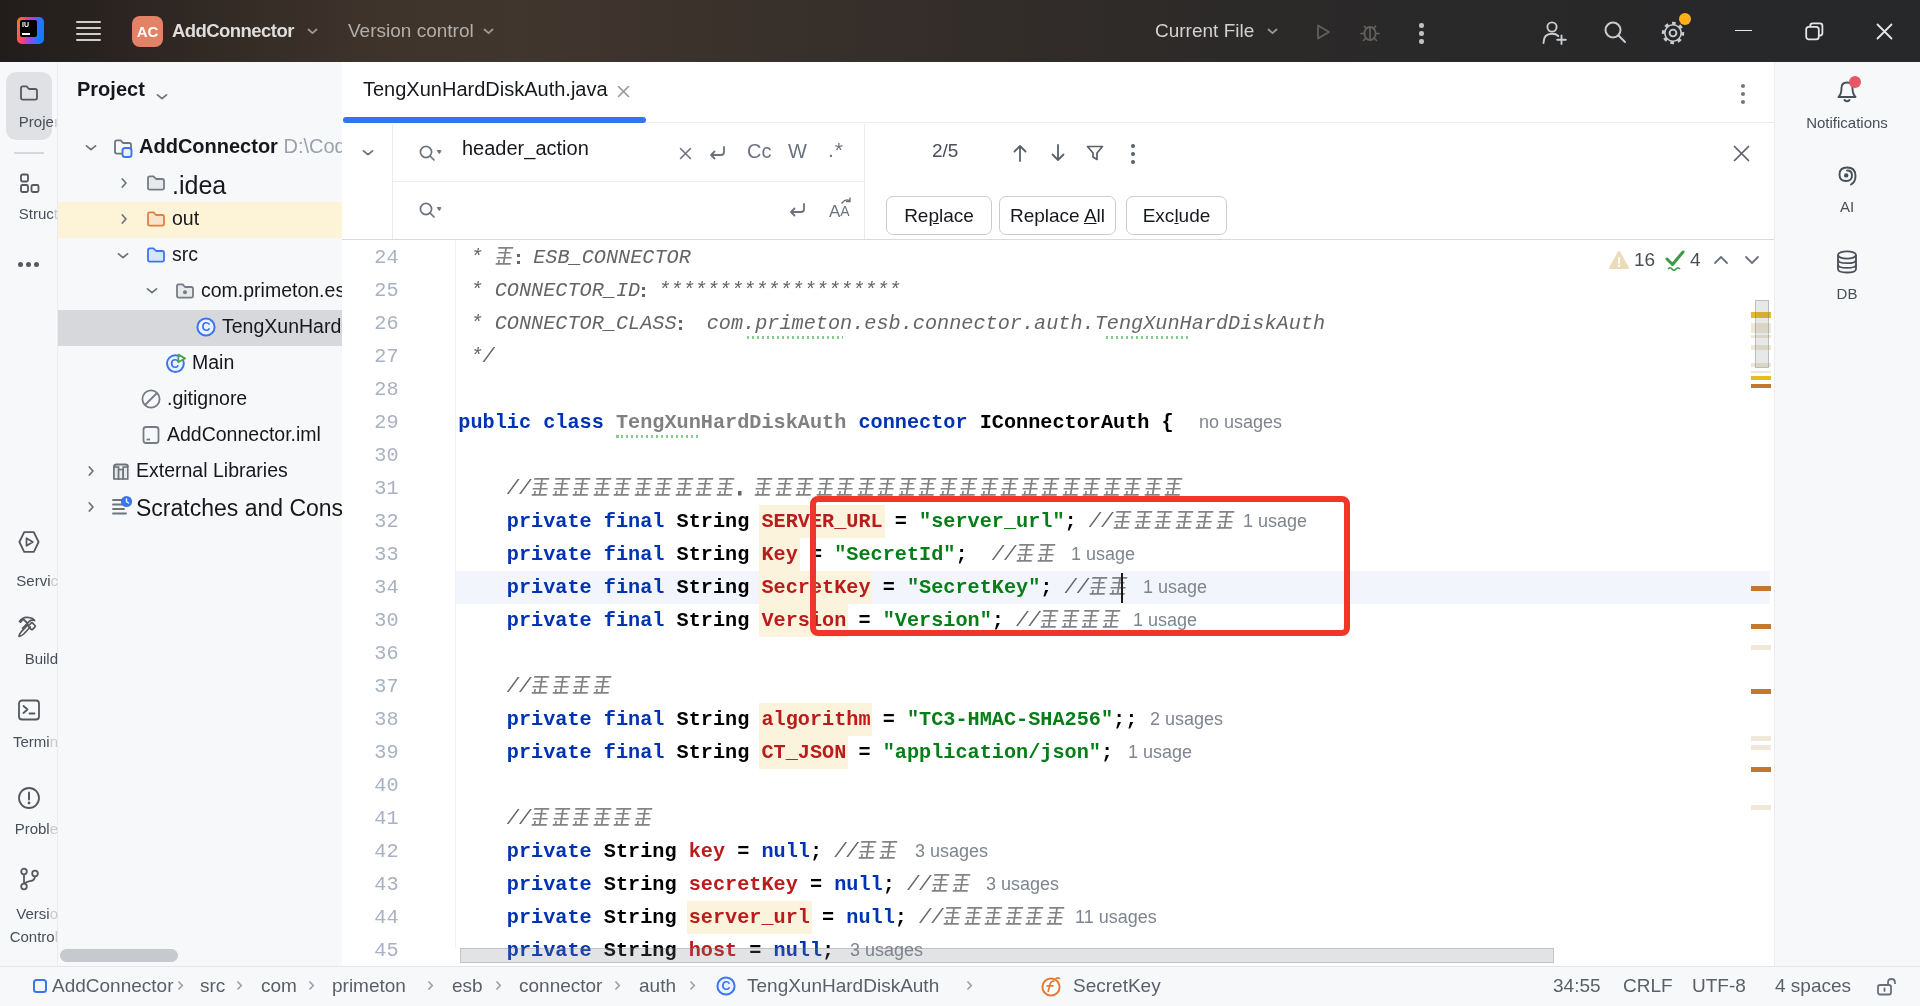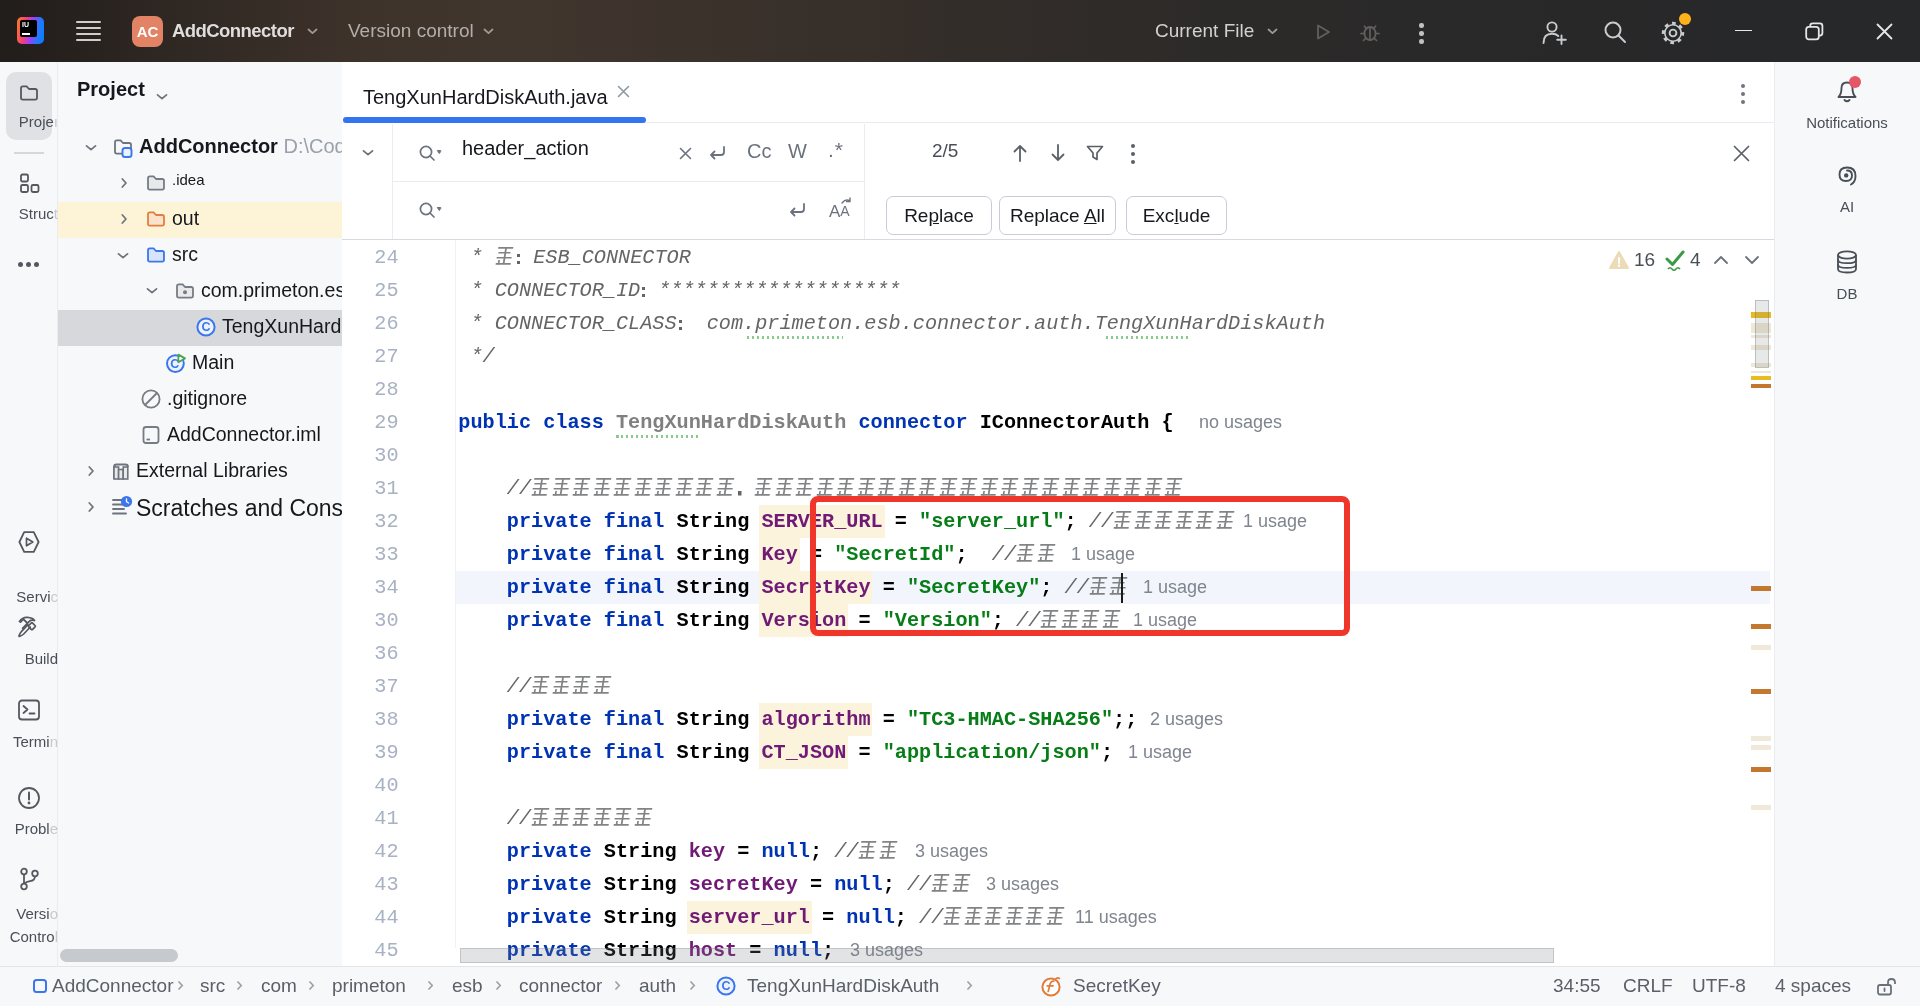--- a/index.html
+++ b/index.html
@@ -13,21 +13,21 @@
 
 #tree{left:58px;top:62px;width:284px;height:904px;background:#f7f8fa;overflow:hidden}
 #tabbar{left:342px;top:62px;width:1432px;height:61px;background:#fff;border-bottom:1px solid #ebecf0}
 #tabunder{left:343px;top:117px;width:303px;height:6px;background:#3574f0;border-radius:3px}
 #findp{left:342px;top:124px;width:1432px;height:116px;background:#fff;border-bottom:1px solid #d7dade}
 .fsep{position:absolute;background:#ebecf0}
 .btn{position:absolute;height:39px;border:1px solid #c9ccd6;border-radius:7px;background:#fff;font-size:19px;color:#16181d;text-align:center}
 
 .cl{position:absolute;font-family:"Liberation Mono",monospace;font-size:20.2px;line-height:33px;white-space:pre;font-weight:600;letter-spacing:0.01px}
 .ln{position:absolute;font-family:"Liberation Mono",monospace;font-size:20.2px;line-height:33px;color:#a9b2c2;font-weight:400}
-.k{color:#0033b3}.t{color:#000}.f{color:#701a75}.s{color:#067d17}.p{color:#000}
+.k{color:#0033b3}.t{color:#000}.f{color:#b91c1c}.s{color:#067d17}.p{color:#000}
 .c{color:#646567;font-style:italic;font-weight:400}.g{color:#808080}
 .hint{position:absolute;font-family:"Liberation Sans",sans-serif;font-size:18px;color:#7f858f;line-height:33px;font-weight:400;font-style:normal}
 .cj{display:inline-block;width:20.5px;height:19px;vertical-align:-2.5px;transform:skewX(-9deg);
 background:linear-gradient(currentColor,currentColor) 2px 1px/15px 1.7px no-repeat,
 linear-gradient(currentColor,currentColor) 3px 6px/12px 1.6px no-repeat,
 linear-gradient(currentColor,currentColor) 2px 11px/15px 1.6px no-repeat,
 linear-gradient(currentColor,currentColor) 2px 16.5px/15px 1.7px no-repeat,
 linear-gradient(currentColor,currentColor) 8.7px 1px/1.8px 17px no-repeat,
 linear-gradient(currentColor,currentColor) 4px 13.5px/1.7px 4.5px no-repeat;opacity:.8}
 .cpc{display:inline-block;width:18px;height:19px;vertical-align:-2.5px;
@@ -114,21 +114,21 @@
     <rect x="13.5" y="13" width="7" height="7" rx="1.5" stroke="#55585e" stroke-width="1.8"></rect>
   </svg>
 <div class="stripelbl abs" style="left:0px;top:205px">Struc<span style="color:#c7cacd">t</span></div>
 <div class="abs" style="left:18px;top:262px;width:5px;height:5px;border-radius:50%;background:#55585e"></div>
 <div class="abs" style="left:26px;top:262px;width:5px;height:5px;border-radius:50%;background:#55585e"></div>
 <div class="abs" style="left:34px;top:262px;width:5px;height:5px;border-radius:50%;background:#55585e"></div>
 <svg class="abs" style="left:16px;top:529px" width="26" height="26" viewBox="0 0 26 26" fill="none">
     <path d="M8.2 3.2 H17.8 L22.6 13 L17.8 22.8 H8.2 L3.4 13 Z" stroke="#55585e" stroke-width="1.8" stroke-linejoin="round"></path>
     <path d="M10.5 9.2 L16.8 13 L10.5 16.8 Z" stroke="#55585e" stroke-width="1.7" stroke-linejoin="round"></path>
   </svg>
-<div class="stripelbl abs" style="left:0px;top:588px">Servi<span style="color:#c7cacd">c</span></div>
+<div class="stripelbl abs" style="left:0px;top:572px">Servi<span style="color:#c7cacd">c</span></div>
 <svg class="abs" style="left:16px;top:614px" width="26" height="26" viewBox="0 0 26 26" fill="none">
     <path d="M3.5 7.5 Q6.5 3 11.5 3.4 Q16.5 3.8 18.5 6.5 Q15 5.6 13.3 7.4 L11.8 9 M8.6 6.4 L10.4 8.1" stroke="#55585e" stroke-width="1.8" stroke-linecap="round" stroke-linejoin="round"></path>
     <path d="M10.4 8.2 L10.9 8.7 Q11.5 9.3 10.9 9.9 L6.6 14.4 M8.5 6.3 L8 5.8 Q7.4 5.2 6.8 5.8 L4.6 8.2" stroke="#55585e" stroke-width="1.7" stroke-linecap="round"></path>
     <path d="M12 10.6 L5.3 17.7 Q4 19.2 3.1 21.5 Q2.7 22.7 3.9 22.3 Q6.2 21.4 7.7 20 L14.3 13" stroke="#55585e" stroke-width="1.7" stroke-linecap="round" stroke-linejoin="round"></path>
     <path d="M13.2 9.2 L17 13 L22 8 L18.2 4.2" stroke="#55585e" stroke-width="0" fill="none"></path>
     <rect x="13.2" y="9.5" width="5.4" height="5.4" rx="1" transform="rotate(45 15.9 12.2)" stroke="#55585e" stroke-width="1.7"></rect>
   </svg>
 <div class="stripelbl abs" style="left:0px;top:650px">Build</div>
 <svg class="abs" style="left:16px;top:697px" width="26" height="26" viewBox="0 0 26 26" fill="none">
     <rect x="3" y="3.5" width="20" height="19" rx="3" stroke="#55585e" stroke-width="1.8"></rect>
@@ -163,21 +163,21 @@
       <path d="M3 6.2 Q3 4.4 4.8 4.4 H8.6 L11 7 H17.2 Q19 7 19 8.8 V15.8 Q19 17.6 17.2 17.6 H4.8 Q3 17.6 3 15.8 Z" stroke="#6e747d" stroke-width="1.8" stroke-linejoin="round" fill="none"></path>
       <rect x="10.5" y="12" width="9" height="9" rx="2.6" fill="#edf3fe" stroke="#3b76ec" stroke-width="1.9"></rect>
     </svg>
     <div class="abs" style="left:81px;top:73px;font-size:20px;font-weight:700;color:#16181d;white-space:nowrap">AddConnector <span style="font-weight:400;color:#9aa1ad">D:\Code</span></div>
     <svg class="abs" style="left:59px;top:114px" width="14" height="14" viewBox="0 0 14 14" fill="none">
       <path d="M5.32 3 L8.96 7.0 L5.32 11" stroke="#6f757e" stroke-width="1.8" stroke-linecap="round" stroke-linejoin="round"></path>
     </svg>
     <svg class="abs" style="left:87px;top:110px" width="22" height="22" viewBox="0 0 22 22" fill="none">
       <path d="M3 6.2 Q3 4.4 4.8 4.4 H8.6 L11 7 H17.2 Q19 7 19 8.8 V15.8 Q19 17.6 17.2 17.6 H4.8 Q3 17.6 3 15.8 Z" stroke="#767c85" stroke-width="1.8" stroke-linejoin="round" fill="#e8e9eb"></path>
     </svg>
-    <div class="abs" style="left:114px;top:109px;font-size:15px;color:#16181d">.idea</div>
+    <div class="abs" style="left:114px;top:109px;font-size:25px;color:#16181d">.idea</div>
     <svg class="abs" style="left:59px;top:150px" width="14" height="14" viewBox="0 0 14 14" fill="none">
       <path d="M5.32 3 L8.96 7.0 L5.32 11" stroke="#6f757e" stroke-width="1.8" stroke-linecap="round" stroke-linejoin="round"></path>
     </svg>
     <svg class="abs" style="left:87px;top:146px" width="22" height="22" viewBox="0 0 22 22" fill="none">
       <path d="M3 6.2 Q3 4.4 4.8 4.4 H8.6 L11 7 H17.2 Q19 7 19 8.8 V15.8 Q19 17.6 17.2 17.6 H4.8 Q3 17.6 3 15.8 Z" stroke="#e0803e" stroke-width="1.8" stroke-linejoin="round" fill="#fbe2cd"></path>
     </svg>
     <div class="abs" style="left:114px;top:145px;font-size:19.5px;color:#16181d">out</div>
     <svg class="abs" style="left:58px;top:187px" width="14" height="14" viewBox="0 0 14 14" fill="none">
       <path d="M2.5 4.8999999999999995 L7.0 8.68 L11.5 4.8999999999999995" stroke="#6f757e" stroke-width="1.8" stroke-linecap="round" stroke-linejoin="round"></path>
     </svg>
@@ -229,21 +229,21 @@
     </svg>
     <svg class="abs" style="left:52px;top:433px" width="24" height="24" viewBox="0 0 24 24" fill="none">
       <path d="M3 5 H14 M3 9.5 H16 M3 14 H14 M3 18.5 H16" stroke="#6e747d" stroke-width="1.9" stroke-linecap="round"></path>
       <circle cx="16.5" cy="6.5" r="5.6" fill="#3b76ec"></circle>
       <path d="M16.5 3.8 V6.7 L18.6 8" stroke="#fff" stroke-width="1.3" fill="none" stroke-linecap="round"></path>
     </svg>
     <div class="abs" style="left:78px;top:433px;font-size:23px;color:#16181d;white-space:nowrap">Scratches and Consoles</div>
     <div class="abs" style="left:2px;top:887px;width:118px;height:13px;background:#c6c9cd;border-radius:7px"></div>
   </div>
 <div id="tabbar" class="abs"></div>
-<div class="abs" style="left:363px;top:86px;font-size:20px;color:#16181d">TengXunHardDiskAuth.java</div>
+<div class="abs" style="left:363px;top:78px;font-size:20px;color:#16181d">TengXunHardDiskAuth.java</div>
 <svg class="abs" style="left:616px;top:84px" width="15" height="15" viewBox="0 0 15 15" fill="none">
     <path d="M2.5 2.5 L12.5 12.5 M12.5 2.5 L2.5 12.5" stroke="#9198a1" stroke-width="1.6" stroke-linecap="round"></path>
   </svg>
 <div id="tabunder" class="abs"></div>
 <div class="abs" style="left:1741px;top:84px;width:4px;height:4px;border-radius:50%;background:#70747c"></div>
 <div class="abs" style="left:1741px;top:92px;width:4px;height:4px;border-radius:50%;background:#70747c"></div>
 <div class="abs" style="left:1741px;top:100px;width:4px;height:4px;border-radius:50%;background:#70747c"></div>
 <div id="findp" class="abs"></div>
 <div class="fsep abs" style="left:392px;top:124px;width:1px;height:115px"></div>
 <div class="fsep abs" style="left:864px;top:124px;width:1px;height:115px"></div>

